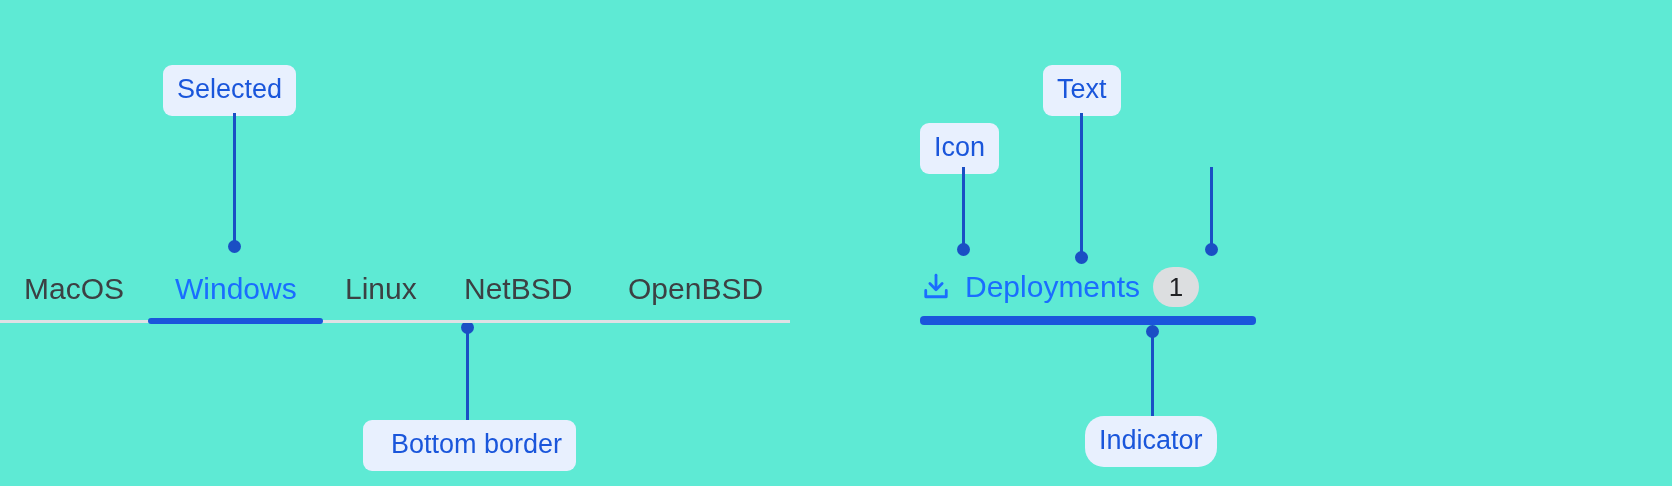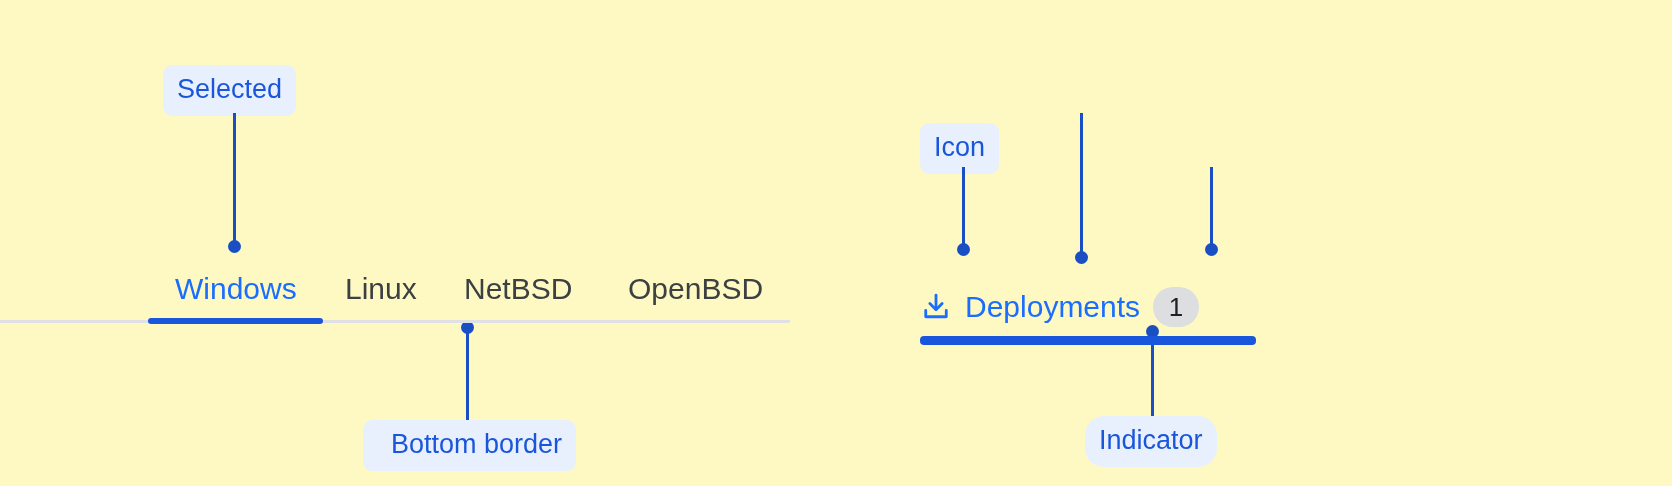--- a/index.html
+++ b/index.html
@@ -8,21 +8,21 @@
     background: #ffffff;
   }
   body {
     font-family: "Liberation Sans", sans-serif;
     -webkit-font-smoothing: antialiased;
   }
   #stage {
     position: relative;
     width: 1672px;
     height: 486px;
-    background: #fef9c3;
+    background: #5eead4;
     overflow: hidden;
   }
 
   
   .callout-pill {
     position: absolute;
     background: #e8f0fe;
     color: #1a56db;
     border-radius: 9px;
     font-size: 27px;
@@ -80,21 +80,20 @@
     background: #1a56db;
   }
 
   
   #tabbar-right {
     position: absolute;
     left: 920px;
     top: 262px;
     width: 340px;
     height: 70px;
-    margin-top: 20px;
   }
   #deployments-tab {
     position: absolute;
     left: 0;
     top: 0;
     display: flex;
     align-items: center;
     gap: 13px;
     height: 50px;
   }
@@ -142,36 +141,38 @@
   <div class="callout-line" style="left:233px; top:113px; height:133px;"></div>
   <div class="callout-dot" style="left:228px; top:240px;"></div>
 
   <div class="callout-pill" style="left:363px; top:420px;padding-left:28px;">Bottom border</div>
   <div class="callout-line" style="left:466px; top:333px; height:87px;"></div>
   <div class="callout-dot" style="left:461px; top:321px;"></div>
 
   <div id="tabbar-left">
     <div id="tabbar-left-divider"></div>
 
+    <div class="tab-item" style="left:24px;">MacOS</div>
 
     <div class="tab-item is-selected" style="left:175px;">Windows</div>
 
     <div class="tab-item" style="left:345px;">Linux</div>
 
     <div class="tab-item" style="left:464px;">NetBSD</div>
 
     <div class="tab-item" style="left:628px;">OpenBSD</div>
 
     <div id="tabbar-left-underline" style="left:148px; width:175px;"></div>
   </div>
 
   <div class="callout-pill" style="left:920px; top:123px;">Icon</div>
   <div class="callout-line" style="left:962px; top:167px; height:82px;"></div>
   <div class="callout-dot" style="left:957px; top:243px;"></div>
 
+  <div class="callout-pill" style="left:1043px; top:65px;">Text</div>
   <div class="callout-line" style="left:1080px; top:113px; height:145px;"></div>
   <div class="callout-dot" style="left:1075px; top:251px;"></div>
 
   <div class="callout-line" style="left:1210px; top:167px; height:82px;"></div>
   <div class="callout-dot" style="left:1205px; top:243px;"></div>
 
   <div class="callout-pill" style="left:1085px; top:416px;border-radius:19px;">Indicator</div>
   <div class="callout-line" style="left:1151px; top:334px; height:82px;"></div>
   <div class="callout-dot" style="left:1146px; top:325px;"></div>
 

